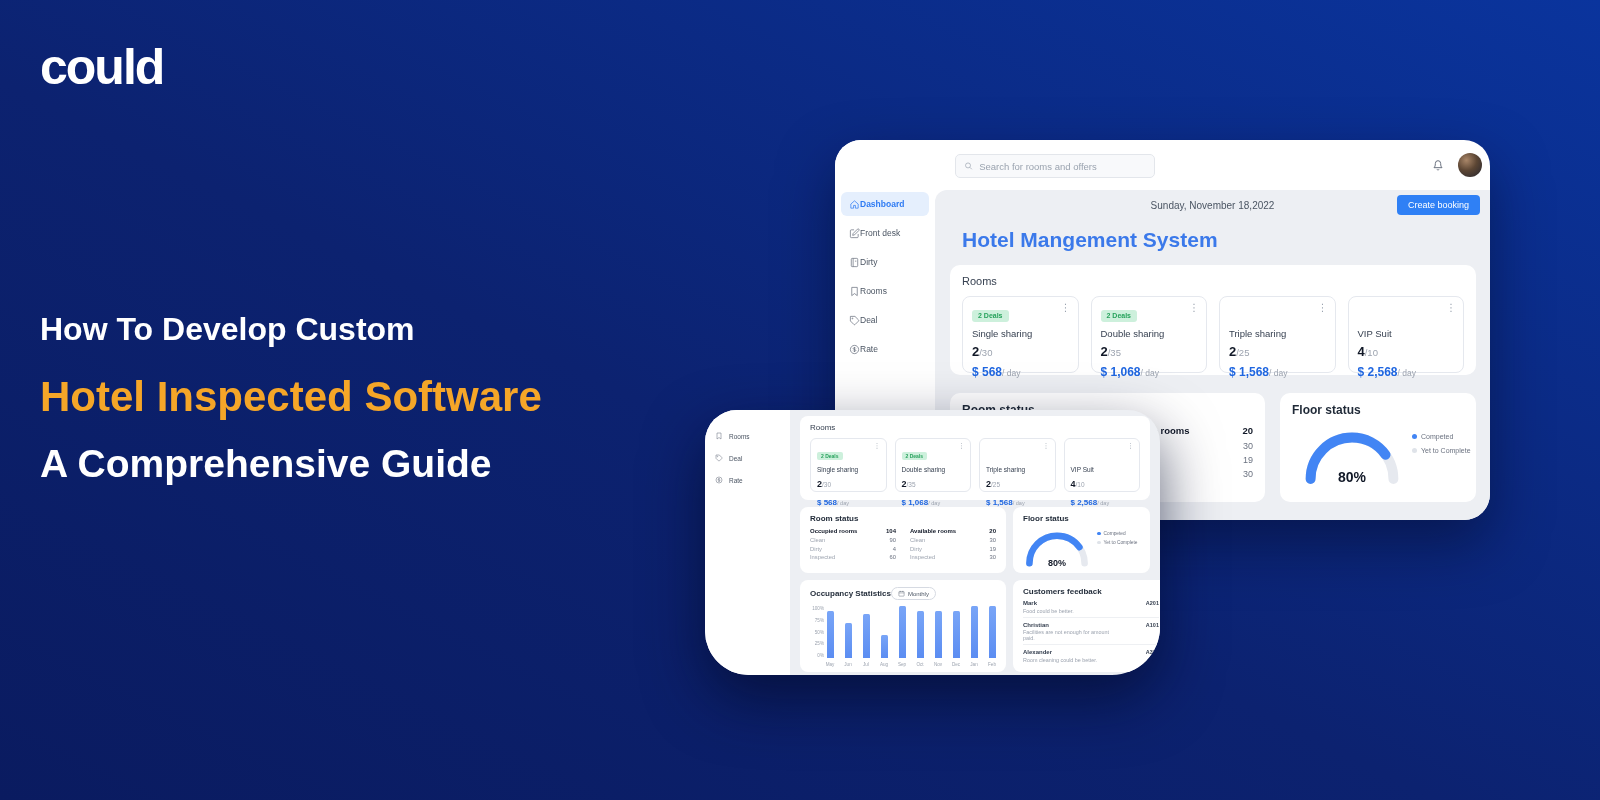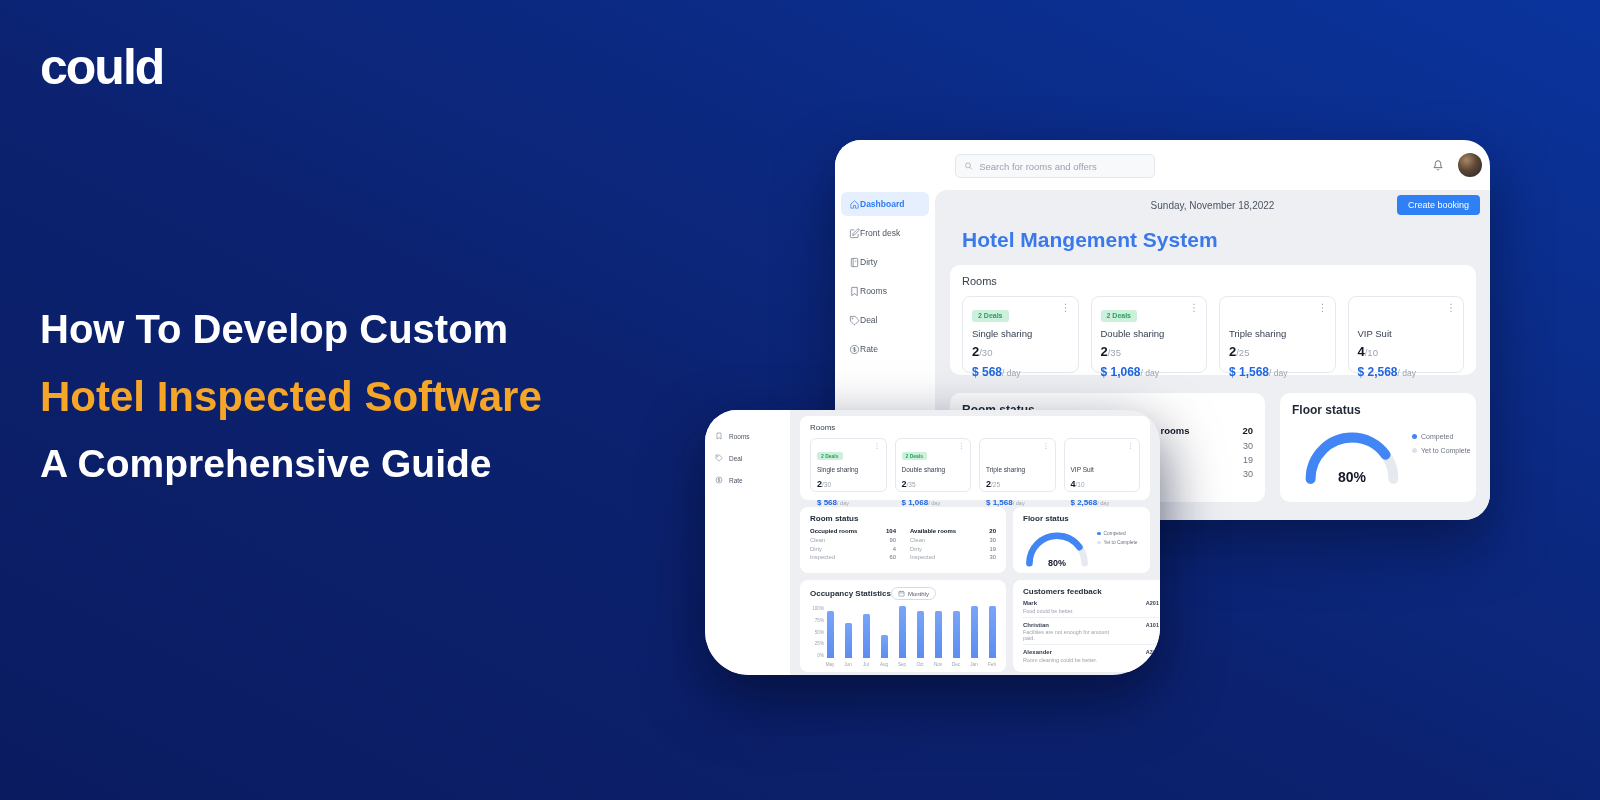--- a/index.html
+++ b/index.html
@@ -4,21 +4,21 @@
 <style>
   * { margin:0; padding:0; box-sizing:border-box; }
   html,body { width:1600px; height:800px; overflow:hidden; }
   body { font-family:"Liberation Sans", sans-serif; }
   .stage { position:relative; width:1600px; height:800px;
     background:linear-gradient(to top right, #0a1b60 0%, #0c2270 45%, #0a349d 100%); }
 
   
   .logo { position:absolute; left:40px; top:38px; color:#fff; font-size:50px; font-weight:800; letter-spacing:-2px; }
   .hero { position:absolute; left:40px; top:296px; line-height:67px; font-weight:800; }
-  .hero .l1 { color:#ffffff; font-size:40px; }
+  .hero .l1 { color:#ffffff; font-size:32px; }
   .hero .l2 { color:#F5A628; font-size:42px; }
   .hero .l3 { color:#ffffff; font-size:39px; }
 
   
   .panel { position:absolute; background:#fff; overflow:hidden; }
   .panel-back { left:835px; top:140px; width:655px; height:380px; border-radius:26px;
     box-shadow:0 24px 55px rgba(3,9,40,.5); z-index:1; }
   .panel-front { left:705px; top:410px; width:455px; height:265px;
     border-radius:32px 32px 48px 44px; background:#edeff3;
     box-shadow:0 24px 60px rgba(3,9,40,.65); z-index:2; }

